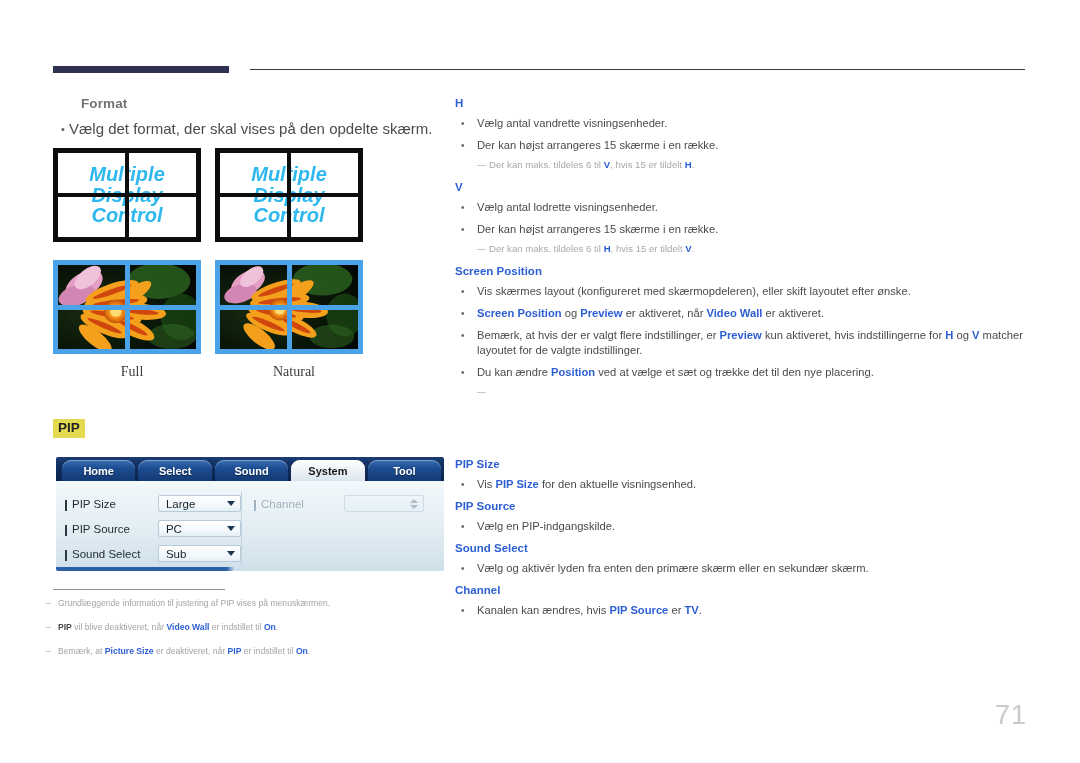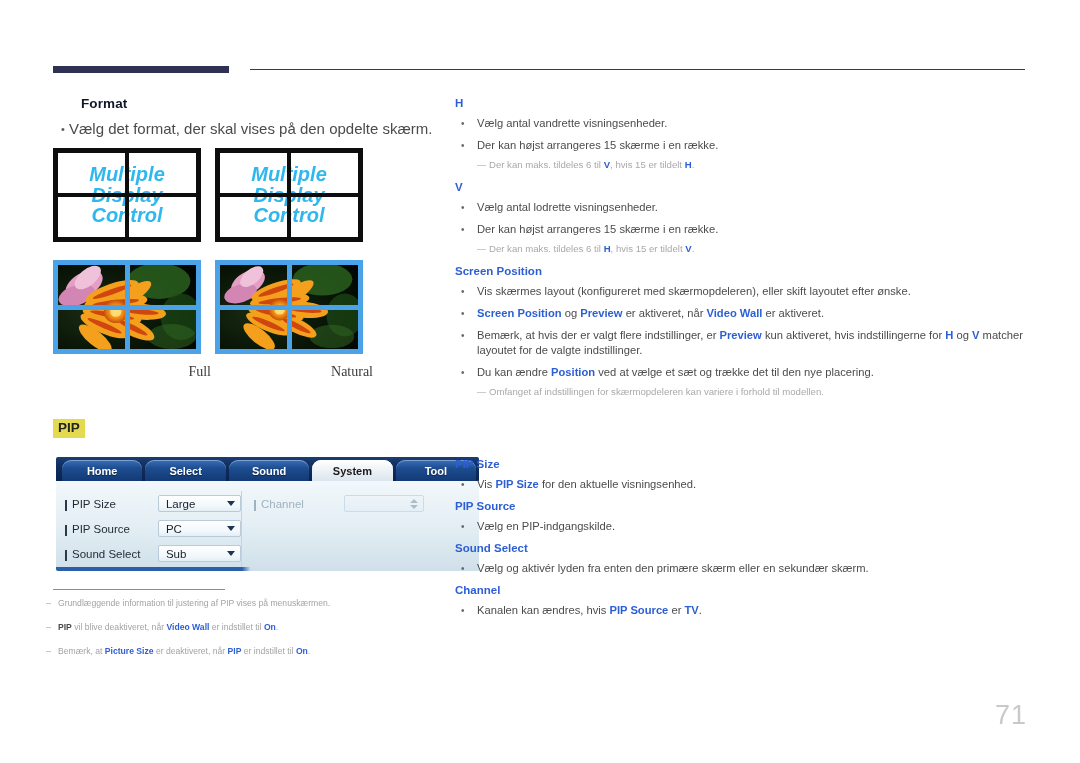--- a/index.html
+++ b/index.html
@@ -33,21 +33,21 @@
 
   
   .left-col {
     position: absolute;
     left: 53px; top: 96px;
     width: 380px;
   }
   .h-title {
     font-size: 13.5px;
     font-weight: bold;
-    color: #0f172a;
+    color: #737373;
     letter-spacing: 0.1px;
     margin: 0 0 10px 0;
     padding-left: 28px;
   }
   .bullet-row {
     display: flex;
     align-items: flex-start;
     margin: 0 0 6px 0;
   }
   .bullet-dot {
@@ -121,40 +121,40 @@
     position: absolute;
     left: 0; top: 0; right: 0; bottom: 0;
     background: #050d05;
     overflow: hidden;
   }
   .cap {
     position: absolute;
     font-family: "Liberation Serif", serif;
     font-size: 14px;
     color: #3b3b3b;
-    text-align: right;
+    text-align: center;
   }
 
   
   .pip-badge {
     position: absolute;
     left: 53px; top: 419px;
     background: #e4da4f;
     color: #222;
     font-weight: bold;
     font-size: 13.5px;
     padding: 2px 5px 3px 5px;
     line-height: 14px;
   }
 
   
   .osd {
     position: absolute;
     left: 56px; top: 457px;
-    width: 423px; height: 114px;
+    width: 388px; height: 114px;
     background: #fef9c3;
     border-radius: 2px;
     overflow: hidden;
     box-sizing: border-box;
   }
   .osd-tabbar {
     position: relative;
     height: 24px;
     background: linear-gradient(180deg,#1b3d73 0%, #0e2c5c 45%, #0a2450 100%);
     display: flex;
@@ -634,21 +634,20 @@
     <div class="r-bullet">
       <div class="r-dot">•</div>
       <div class="r-text"><span>Bemærk, at hvis der er valgt flere indstillinger, er </span><span class="lk">Preview</span><span> kun aktiveret, hvis indstillingerne for </span><span class="lk">H</span><span> og </span><span class="lk">V</span><span> matcher layoutet for de valgte indstillinger.</span></div>
     </div>
     <div class="r-bullet">
       <div class="r-dot">•</div>
       <div class="r-text"><span>Du kan ændre </span><span class="lk">Position</span><span> ved at vælge et sæt og trække det til den nye placering.</span></div>
     </div>
     <div class="r-note">
       <div class="r-note-dash">—</div>
-      <div class="r-note-text"><span>Omfanget af indstillingen for skærmopdeleren kan variere i forhold til modellen.</span></div>
     </div>
   </div>
 
   <div style="height:50px;"></div>
 
   <div>
     <div class="sec-title">PIP Size</div>
     <div class="r-bullet">
       <div class="r-dot">•</div>
       <div class="r-text"><span>Vis </span><span class="lk">PIP Size</span><span> for den aktuelle visningsenhed.</span></div>

